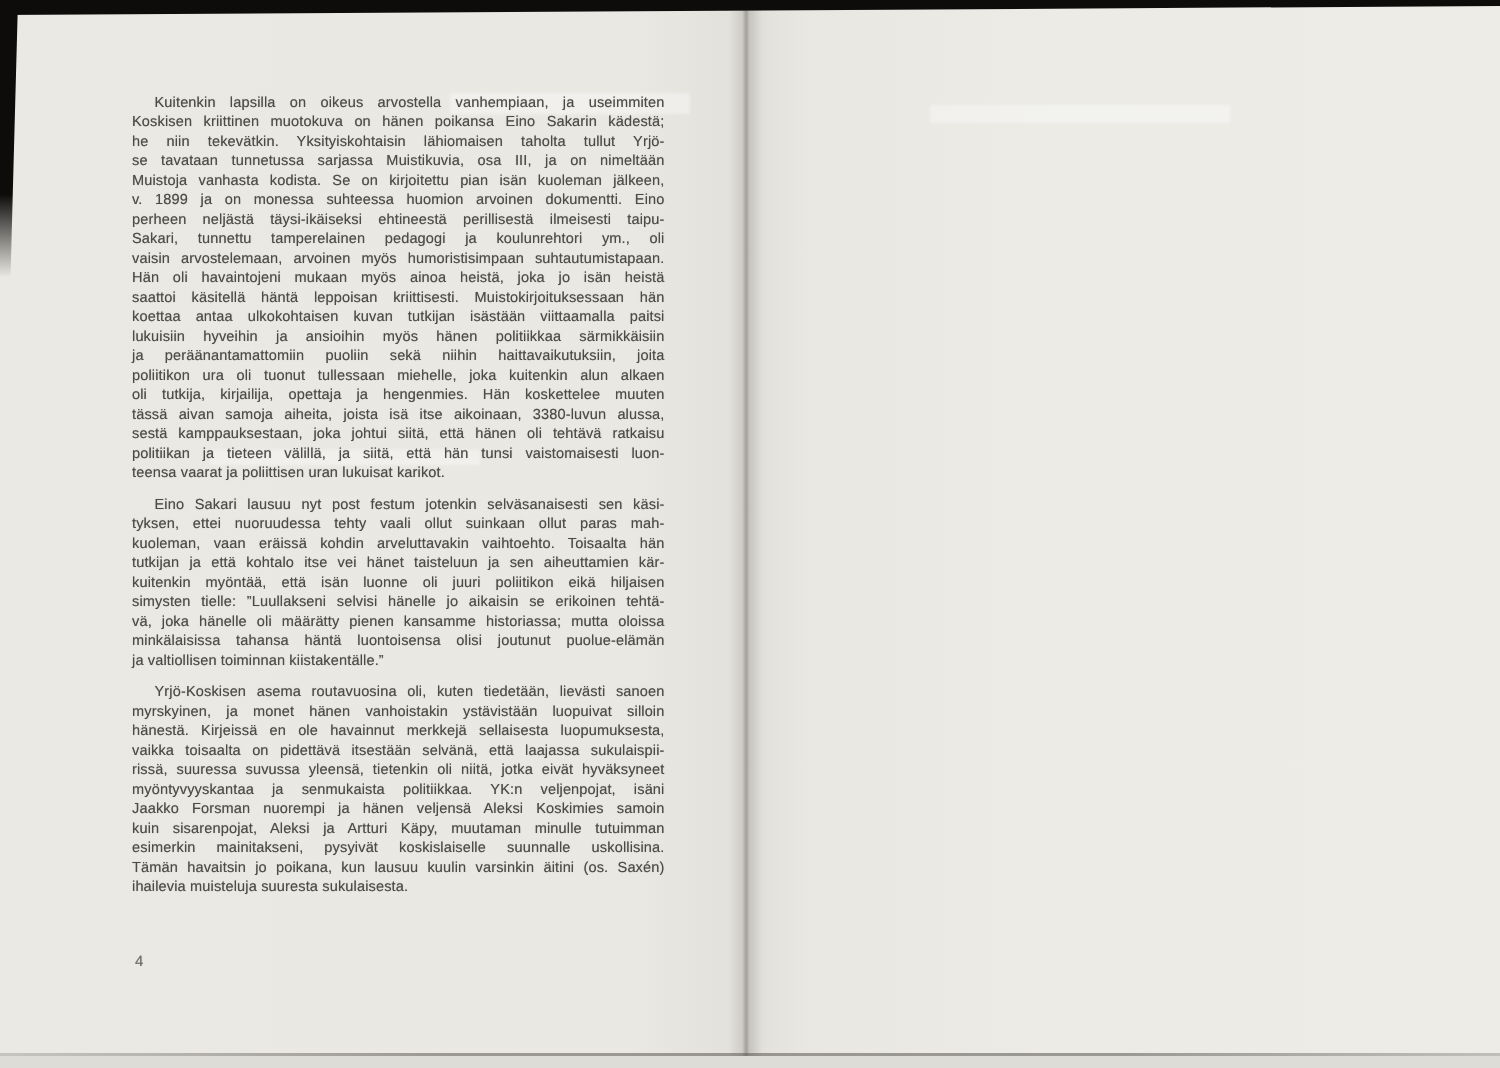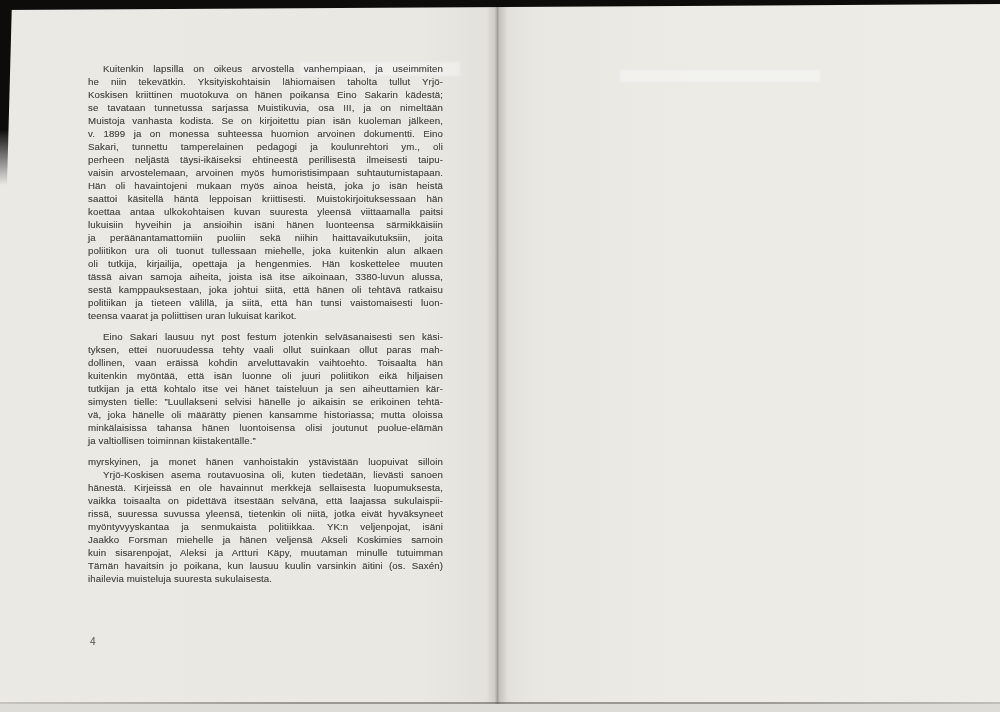--- a/index.html
+++ b/index.html
@@ -89,60 +89,61 @@
 </style>
 </head>
 <body>
 
 <div id="book-spread">
 
   <div class="page" id="left-page">
     <div class="text-column" id="left-text">
         <div class="para">
           <div class="line first">Kuitenkin lapsilla on oikeus arvostella vanhempiaan, ja useimmiten</div>
+          <div class="line">Koskisen kriittinen muotokuva on hänen poikansa Eino Sakarin kädestä;</div>
           <div class="line">he niin tekevätkin. Yksityiskohtaisin lähiomaisen taholta tullut Yrjö-</div>
-          <div class="line">Koskisen kriittinen muotokuva on hänen poikansa Eino Sakarin kädestä;</div>
           <div class="line">se tavataan tunnetussa sarjassa Muistikuvia, osa III, ja on nimeltään</div>
           <div class="line">Muistoja vanhasta kodista. Se on kirjoitettu pian isän kuoleman jälkeen,</div>
           <div class="line">v. 1899 ja on monessa suhteessa huomion arvoinen dokumentti. Eino</div>
+          <div class="line">perheen neljästä täysi-ikäiseksi ehtineestä perillisestä ilmeisesti taipu-</div>
           <div class="line">Sakari, tunnettu tamperelainen pedagogi ja koulunrehtori ym., oli</div>
-          <div class="line">perheen neljästä täysi-ikäiseksi ehtineestä perillisestä ilmeisesti taipu-</div>
           <div class="line">vaisin arvostelemaan, arvoinen myös humoristisimpaan suhtautumistapaan.</div>
           <div class="line">Hän oli havaintojeni mukaan myös ainoa heistä, joka jo isän heistä</div>
           <div class="line">saattoi käsitellä häntä leppoisan kriittisesti. Muistokirjoituksessaan hän</div>
-          <div class="line">koettaa antaa ulkokohtaisen kuvan suuresta yleensä viittaamalla paitsi</div>
-          <div class="line">lukuisiin hyveihin ja ansioihin isäni hänen luonteensa särmikkäisiin</div>
+          <div class="line">koettaa antaa ulkokohtaisen kuvan tutkijan isästään viittaamalla paitsi</div>
+          <div class="line">lukuisiin hyveihin ja ansioihin myös hänen politiikkaa särmikkäisiin</div>
           <div class="line">ja peräänantamattomiin puoliin sekä niihin haittavaikutuksiin, joita</div>
           <div class="line">poliitikon ura oli tuonut tullessaan miehelle, joka kuitenkin alun alkaen</div>
           <div class="line">oli tutkija, kirjailija, opettaja ja hengenmies. Hän koskettelee muuten</div>
           <div class="line">tässä aivan samoja aiheita, joista isä itse aikoinaan, 3380-luvun alussa,</div>
           <div class="line">sestä kamppauksestaan, joka johtui siitä, että hänen oli tehtävä ratkaisu</div>
           <div class="line">politiikan ja tieteen välillä, ja siitä, että hän tunsi vaistomaisesti luon-</div>
           <div class="line last">teensa vaarat ja poliittisen uran lukuisat karikot.</div>
         </div>
         <div class="para">
           <div class="line first">Eino Sakari lausuu nyt post festum jotenkin selväsanaisesti sen käsi-</div>
           <div class="line">tyksen, ettei nuoruudessa tehty vaali ollut suinkaan ollut paras mah-</div>
-          <div class="line">dollinen, vaan eräissä kohdin arveluttavakin vaihtoehto. Toisaalta hän</div>
+          <div class="line">kuoleman, vaan eräissä kohdin arveluttavakin vaihtoehto. Toisaalta hän</div>
+          <div class="line">tutkijan ja että kohtalo itse vei hänet taisteluun ja sen aiheuttamien kär-</div>
           <div class="line">kuitenkin myöntää, että isän luonne oli juuri poliitikon eikä hiljaisen</div>
-          <div class="line">tutkijan ja että kohtalo itse vei hänet taisteluun ja sen aiheuttamien kär-</div>
           <div class="line">simysten tielle: ”Luullakseni selvisi hänelle jo aikaisin se erikoinen tehtä-</div>
           <div class="line">vä, joka hänelle oli määrätty pienen kansamme historiassa; mutta oloissa</div>
-          <div class="line">minkälaisissa tahansa hänen luontoisensa olisi joutunut puolue-elämän</div>
+          <div class="line">minkälaisissa tahansa häntä luontoisensa olisi joutunut puolue-elämän</div>
           <div class="line last">ja valtiollisen toiminnan kiistakentälle.”</div>
         </div>
         <div class="para">
+          <div class="line first">Yrjö-Koskisen asema routavuosina oli, kuten tiedetään, lievästi sanoen</div>
           <div class="line">myrskyinen, ja monet hänen vanhoistakin ystävistään luopuivat silloin</div>
-          <div class="line first">Yrjö-Koskisen asema routavuosina oli, kuten tiedetään, lievästi sanoen</div>
           <div class="line">hänestä. Kirjeissä en ole havainnut merkkejä sellaisesta luopumuksesta,</div>
           <div class="line">vaikka toisaalta on pidettävä itsestään selvänä, että laajassa sukulaispii-</div>
           <div class="line">rissä, suuressa suvussa yleensä, tietenkin oli niitä, jotka eivät hyväksyneet</div>
           <div class="line">myöntyvyyskantaa ja senmukaista politiikkaa. YK:n veljenpojat, isäni</div>
-          <div class="line">Jaakko Forsman miehelle ja hänen veljensä Akseli Koskimies samoin</div>
+          <div class="line">Jaakko Forsman nuorempi ja hänen veljensä Aleksi Koskimies samoin</div>
           <div class="line">kuin sisarenpojat, Aleksi ja Artturi Käpy, muutaman minulle tutuimman</div>
+          <div class="line">esimerkin mainitakseni, pysyivät koskislaiselle suunnalle uskollisina.</div>
           <div class="line">Tämän havaitsin jo poikana, kun lausuu kuulin varsinkin äitini (os. Saxén)</div>
           <div class="line last">ihailevia muisteluja suuresta sukulaisesta.</div>
         </div>
       </div>
     <div class="page-number" id="left-page-number">4</div>
   </div>
 
   <div class="page" id="right-page">
     
     

